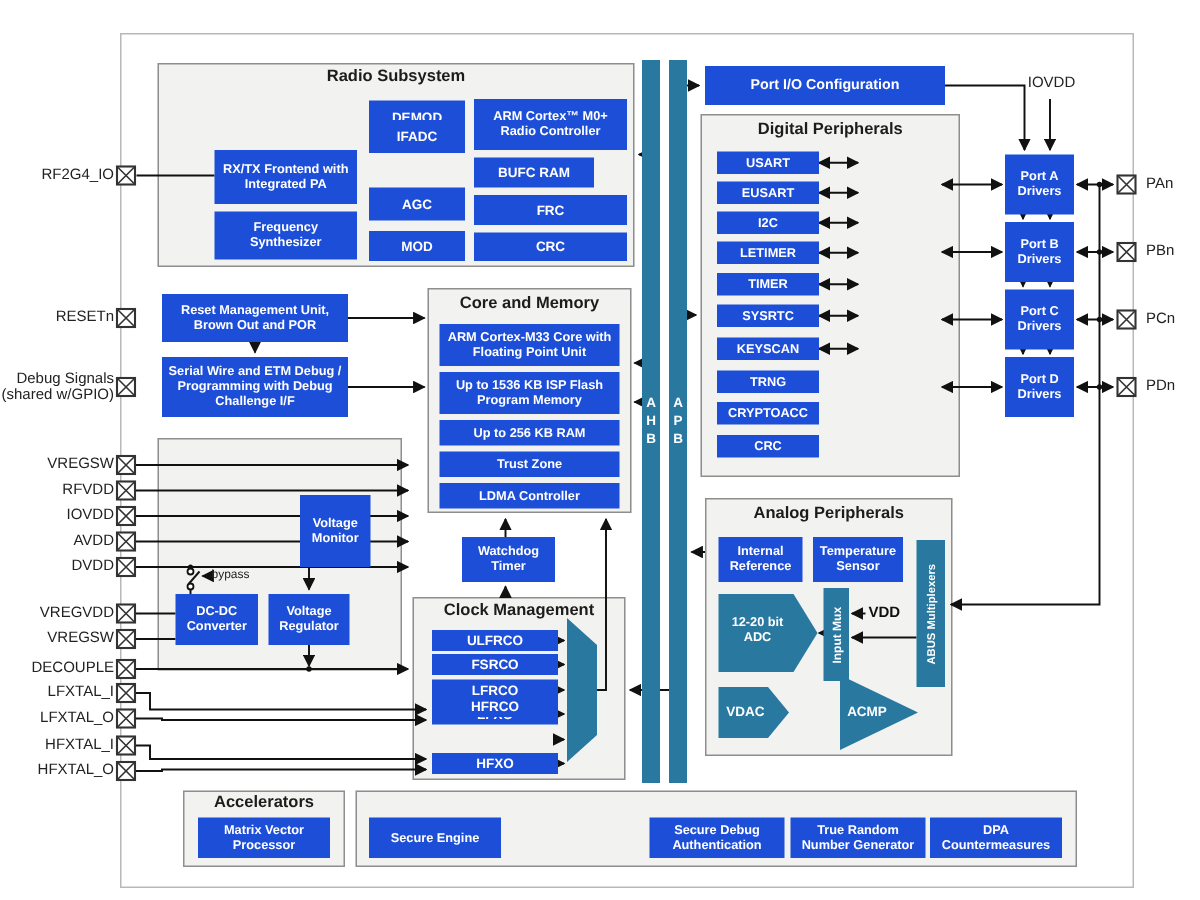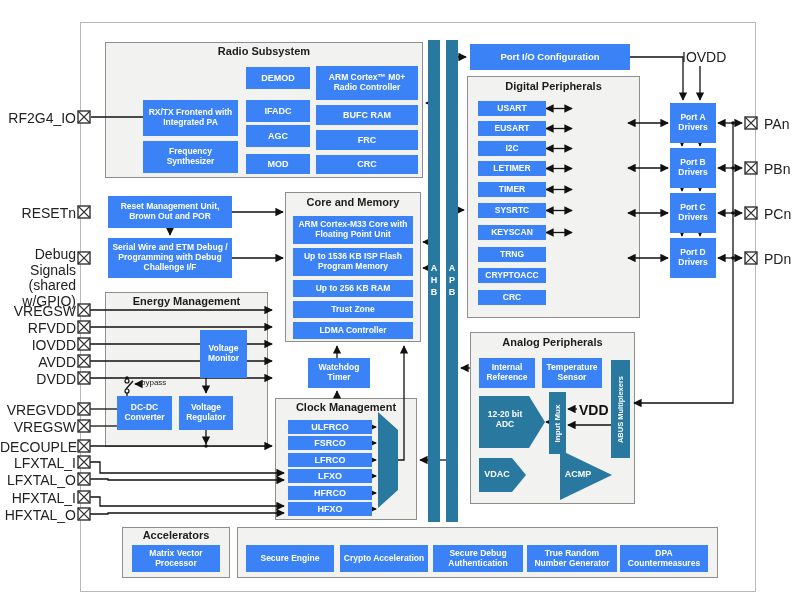--- a/index.html
+++ b/index.html
@@ -2,26 +2,26 @@
 <html><head>
 <meta charset="utf-8">
 <style>
   html,body{margin:0;padding:0;background:#fff}
   #stage{position:relative;width:800px;height:600px;background:#ffffff;
          font-family:"Liberation Sans",sans-serif;overflow:hidden}
   .chip{position:absolute;border:1.5px solid #b8b8b8;z-index:0}
   .secbox{position:absolute;background:#f2f2f1;border:1.5px solid #8e8e8e;z-index:1;box-sizing:border-box}
   .sectitle{position:absolute;font-weight:bold;font-size:11px;color:#1c1c1c;text-align:center;
             white-space:nowrap;z-index:3}
-  .blk{position:absolute;background:#3b82f6;color:#fff;font-weight:bold;font-size:8.5px;
+  .blk{position:absolute;background:#1d4ed8;color:#fff;font-weight:bold;font-size:8.5px;
        display:flex;align-items:center;justify-content:center;text-align:center;
        line-height:1.15;z-index:3;box-sizing:border-box;padding:1px}
   .lbl{position:absolute;z-index:3;display:flex;align-items:center;justify-content:center;
        text-align:center;color:#fff;font-weight:bold;line-height:1.15}
-  .pin{position:absolute;font-size:14px;color:#222;z-index:3;line-height:1.12}
+  .pin{position:absolute;font-size:10px;color:#222;z-index:3;line-height:1.12}
   .pin.r{text-align:right}
   .busbar{position:absolute;width:12px;background:#2878a0;display:flex;align-items:center;
           justify-content:center;z-index:3}
   .busbar span{writing-mode:vertical-lr;text-orientation:upright;color:#fff;font-weight:bold;
                font-size:9px;letter-spacing:2px}
   .rotwrap{position:absolute;background:#2878a0;display:flex;align-items:center;justify-content:center;z-index:3}
   .rot{transform:rotate(-90deg);white-space:nowrap;color:#fff;font-weight:bold}
   svg#wires{position:absolute;left:0;top:0;z-index:2;pointer-events:none}
 </style>
 </head>
@@ -31,21 +31,20 @@
 
   <div class="chip" style="left:80px;top:22px;width:674px;height:568px"></div>
 
   <div class="secbox" style="left:105px;top:42px;width:318px;height:136px"></div>
   <div class="sectitle" style="left:105px;top:45px;width:318px">Radio Subsystem</div>
 
   <div class="secbox" style="left:285px;top:192px;width:136px;height:150px"></div>
   <div class="sectitle" style="left:285px;top:196px;width:136px">Core and Memory</div>
 
   <div class="secbox" style="left:105px;top:292px;width:163px;height:155px"></div>
-  <div class="sectitle" style="left:105px;top:295px;width:163px">Energy Management</div>
 
   <div class="secbox" style="left:275px;top:398px;width:142px;height:122px"></div>
   <div class="sectitle" style="left:275px;top:401px;width:142px">Clock Management</div>
 
   <div class="secbox" style="left:467px;top:76px;width:173px;height:242px"></div>
   <div class="sectitle" style="left:467px;top:80px;width:173px">Digital Peripherals</div>
 
   <div class="secbox" style="left:470px;top:332px;width:165px;height:172px"></div>
   <div class="sectitle" style="left:470px;top:336px;width:165px">Analog Peripherals</div>
 
@@ -220,25 +219,25 @@
         <g>
           <rect x="745" y="252" width="12" height="12" fill="#fff" stroke="#333" stroke-width="1.4"></rect>
           <path d="M745,252 L757,264 M757,252 L745,264" stroke="#333" stroke-width="1.1" fill="none"></path>
         </g>
       </g>
   </svg>
 
   <div class="blk" style="left:143px;top:100px;width:95px;height:36px">RX/TX Frontend with Integrated PA</div>
   <div class="blk" style="left:143px;top:141px;width:95px;height:32px">Frequency Synthesizer</div>
   <div class="blk" style="left:246px;top:67px;width:64px;height:22px;font-size:9px">DEMOD</div>
-  <div class="blk" style="left:246px;top:100px;width:64px;height:22px;font-size:9px">IFADC</div>
+  <div class="blk" style="left:246px;top:80px;width:64px;height:22px;font-size:9px">IFADC</div>
   <div class="blk" style="left:246px;top:125px;width:64px;height:22px;font-size:9px">AGC</div>
   <div class="blk" style="left:246px;top:154px;width:64px;height:20px;font-size:9px">MOD</div>
   <div class="blk" style="left:316px;top:66px;width:102px;height:34px">ARM Cortex™ M0+ Radio Controller</div>
-  <div class="blk" style="left:316px;top:105px;width:102px;height:20px;font-size:9px">BUFC RAM</div>
+  <div class="blk" style="left:316px;top:105px;width:80px;height:20px;font-size:9px">BUFC RAM</div>
   <div class="blk" style="left:316px;top:130px;width:102px;height:20px;font-size:9px">FRC</div>
   <div class="blk" style="left:316px;top:155px;width:102px;height:19px;font-size:9px">CRC</div>
 
   <div class="blk" style="left:108px;top:196px;width:124px;height:32px">Reset Management Unit, Brown Out and POR</div>
   <div class="blk" style="left:108px;top:238px;width:124px;height:40px">Serial Wire and ETM Debug / Programming with Debug Challenge I/F</div>
 
   <div class="blk" style="left:293px;top:216px;width:120px;height:28px">ARM Cortex-M33 Core with Floating Point Unit</div>
   <div class="blk" style="left:293px;top:248px;width:120px;height:28px">Up to 1536 KB ISP Flash Program Memory</div>
   <div class="blk" style="left:293px;top:280px;width:120px;height:17px">Up to 256 KB RAM</div>
   <div class="blk" style="left:293px;top:301px;width:120px;height:17px">Trust Zone</div>
@@ -247,21 +246,21 @@
   <div class="blk" style="left:200px;top:330px;width:47px;height:48px">Voltage Monitor</div>
   <div class="blk" style="left:117px;top:396px;width:55px;height:34px">DC-DC Converter</div>
   <div class="blk" style="left:179px;top:396px;width:54px;height:34px">Voltage Regulator</div>
   <div class="pin" style="left:141px;top:379px;font-size:8px">bypass</div>
 
   <div class="blk" style="left:308px;top:358px;width:62px;height:30px">Watchdog Timer</div>
   <div class="blk" style="left:288px;top:420px;width:84px;height:14px;font-size:9px">ULFRCO</div>
   <div class="blk" style="left:288px;top:436px;width:84px;height:14px;font-size:9px">FSRCO</div>
   <div class="blk" style="left:288px;top:453px;width:84px;height:14px;font-size:9px">LFRCO</div>
   <div class="blk" style="left:288px;top:469px;width:84px;height:14px;font-size:9px">LFXO</div>
-  <div class="blk" style="left:288px;top:486px;width:84px;height:14px;font-size:9px">HFRCO</div>
+  <div class="blk" style="left:288px;top:464px;width:84px;height:14px;font-size:9px">HFRCO</div>
   <div class="blk" style="left:288px;top:502px;width:84px;height:14px;font-size:9px">HFXO</div>
 
   <div class="busbar" style="left:428px;top:40px;height:482px">
       <span>AHB</span>
     </div>
   <div class="busbar" style="left:446px;top:40px;height:482px">
       <span>APB</span>
     </div>
 
   <div class="blk" style="left:470px;top:44px;width:160px;height:26px;font-size:9.5px">Port I/O Configuration</div>
@@ -294,21 +293,20 @@
     </div>
   <div class="pin" style="left:579px;top:403px;width:26px;font-weight:bold;color:#111">VDD</div>
   <div class="lbl" style="left:478px;top:410px;width:54px;font-size:8.5px">12-20 bit ADC</div>
   <div class="lbl" style="left:479px;top:469px;width:36px;font-size:9px">VDAC</div>
   <div class="lbl" style="left:560px;top:469px;width:36px;font-size:9px">ACMP</div>
   <div class="rotwrap" style="left:611px;top:360px;width:19px;height:98px">
       <span class="rot" style="font-size:7.5px">ABUS Multiplexers</span>
     </div>
 
   <div class="blk" style="left:246px;top:545px;width:88px;height:27px">Secure Engine</div>
-  <div class="blk" style="left:340px;top:545px;width:88px;height:27px">Crypto Acceleration</div>
   <div class="blk" style="left:433px;top:545px;width:90px;height:27px">Secure Debug Authentication</div>
   <div class="blk" style="left:527px;top:545px;width:90px;height:27px">True Random Number Generator</div>
   <div class="blk" style="left:620px;top:545px;width:88px;height:27px">DPA Countermeasures</div>
 
   <div class="blk" style="left:132px;top:545px;width:88px;height:27px">Matrix Vector Processor</div>
 
   <div class="pin r" style="left:0;top:111px;width:76px">RF2G4_IO</div>
   <div class="pin r" style="left:0;top:206px;width:76px">RESETn</div>
   <div class="pin r" style="left:0;top:247px;width:76px">Debug Signals (shared w/GPIO)</div>
   <div class="pin r" style="left:0;top:304px;width:76px">VREGSW</div>

